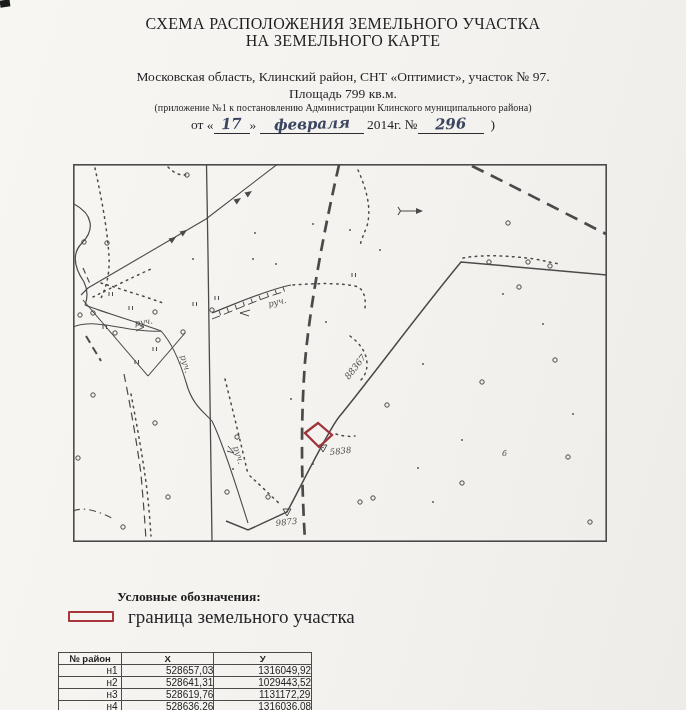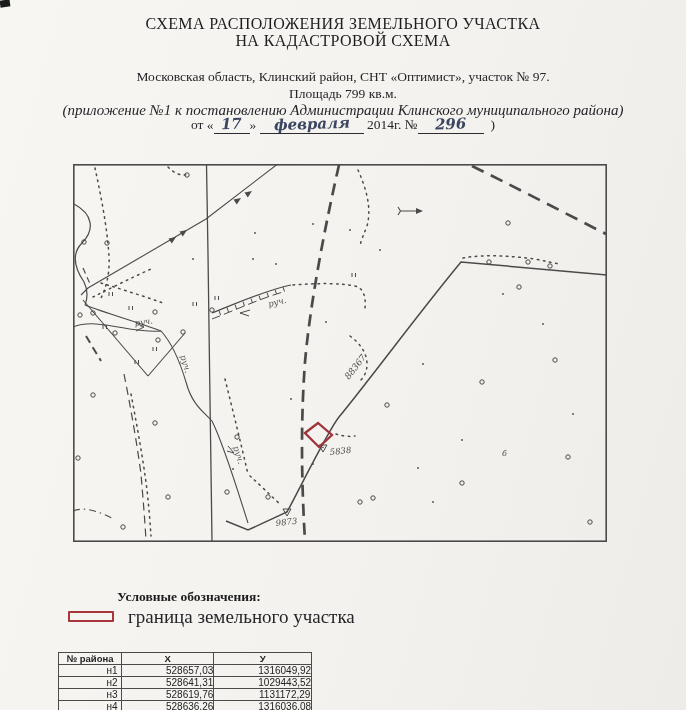--- a/index.html
+++ b/index.html
@@ -3,21 +3,21 @@
 <meta charset="utf-8">
 <style>
   html,body{margin:0;padding:0;}
   body{font-family:"Liberation Serif", serif;}
   #page{position:relative;width:686px;height:710px;overflow:hidden;
         background:linear-gradient(105deg,#f7f6f3 0%,#f3f2ee 55%,#edece8 100%);color:#22222 6;}
   .abs{position:absolute;}
   .ctr{left:0;width:686px;text-align:center;}
   .title{font-weight:normal;font-size:16px;letter-spacing:.4px;color:#1d1d20;}
   .sub{font-size:13.5px;color:#26262a;}
-  .sub2{font-size:15px;color:#26262a;font-style:italic;}
+  .sub2{font-size:10px;color:#26262a;}
   .hand{display:inline-block;font-family:"DejaVu Serif",serif;font-style:italic;font-weight:600;
         color:#3a4560;font-size:15px;transform:rotate(-2deg);line-height:10px;}
   .blank{display:inline-block;border-bottom:1.2px solid #2c2c30;text-align:center;vertical-align:baseline;}
   .b-day{width:36px;} .b-month{width:104px;} .b-num{width:66px;}
   .corner-mark{left:0;top:0;width:10px;height:7px;background:#1b1b1b;transform:rotate(-8deg);}
   .map-wrap{left:73px;top:164px;width:534px;height:378px;}
   .legend-title{left:117px;top:589px;font-weight:bold;font-size:13.5px;color:#1d1d20;text-align:center;}
   .legend-item{left:128px;top:606px;font-size:19px;color:#26262a;}
   .legend-sym{left:68px;top:611px;width:42px;height:7px;border:2.6px solid #a8353c;background:transparent;border-radius:1px;}
   table.coords{position:absolute;left:58px;top:652px;border-collapse:collapse;
@@ -30,21 +30,21 @@
   svg text.maplabel{font-family:"DejaVu Serif",serif;font-style:italic;fill:#4e4e4e;}
 </style>
 </head>
 <body>
 
 <div id="page">
 
   <div class="abs corner-mark"></div>
 
   <div class="abs ctr title" style="top:15px">СХЕМА РАСПОЛОЖЕНИЯ ЗЕМЕЛЬНОГО УЧАСТКА</div>
-  <div class="abs ctr title" style="top:32px">НА КАДАСТРОВОЙ СХЕМА</div>
+  <div class="abs ctr title" style="top:32px">НА ЗЕМЕЛЬНОГО КАРТЕ</div>
   <div class="abs ctr sub" style="top:69px">Московская область, Клинский район, СНТ «Оптимист», участок № 97.</div>
   <div class="abs ctr sub" style="top:86px">Площадь 799 кв.м.</div>
   <div class="abs ctr sub2" style="top:102px">(приложение №1 к постановлению Администрации Клинского муниципального района)</div>
   <div class="abs ctr sub" style="top:117px">
     <span>от «</span><span class="blank b-day"><span class="hand">17</span></span><span>»</span>
     <span class="blank b-month"><span class="hand">февраля</span></span>
     <span>2014г. №</span><span class="blank b-num"><span class="hand">296</span></span>&nbsp;&nbsp;<span>)</span>
   </div>
 
   <div class="abs map-wrap">
@@ -186,21 +186,21 @@
     </svg>
   </div>
 
   <div class="abs legend-title">Условные обозначения:</div>
   <div class="abs legend-sym"></div>
   <div class="abs legend-item">граница земельного участка</div>
 
   <table class="coords">
     <tbody>
         <tr>
-      <th class="c1">№ района</th>
+      <th class="c1">№ район</th>
       <th class="c2">X</th>
       <th class="c3">У</th>
     </tr>
     <tr>
       <td>н1</td>
       <td>528657,03</td>
       <td>1316049,92</td>
     </tr>
     <tr>
       <td>н2</td>

